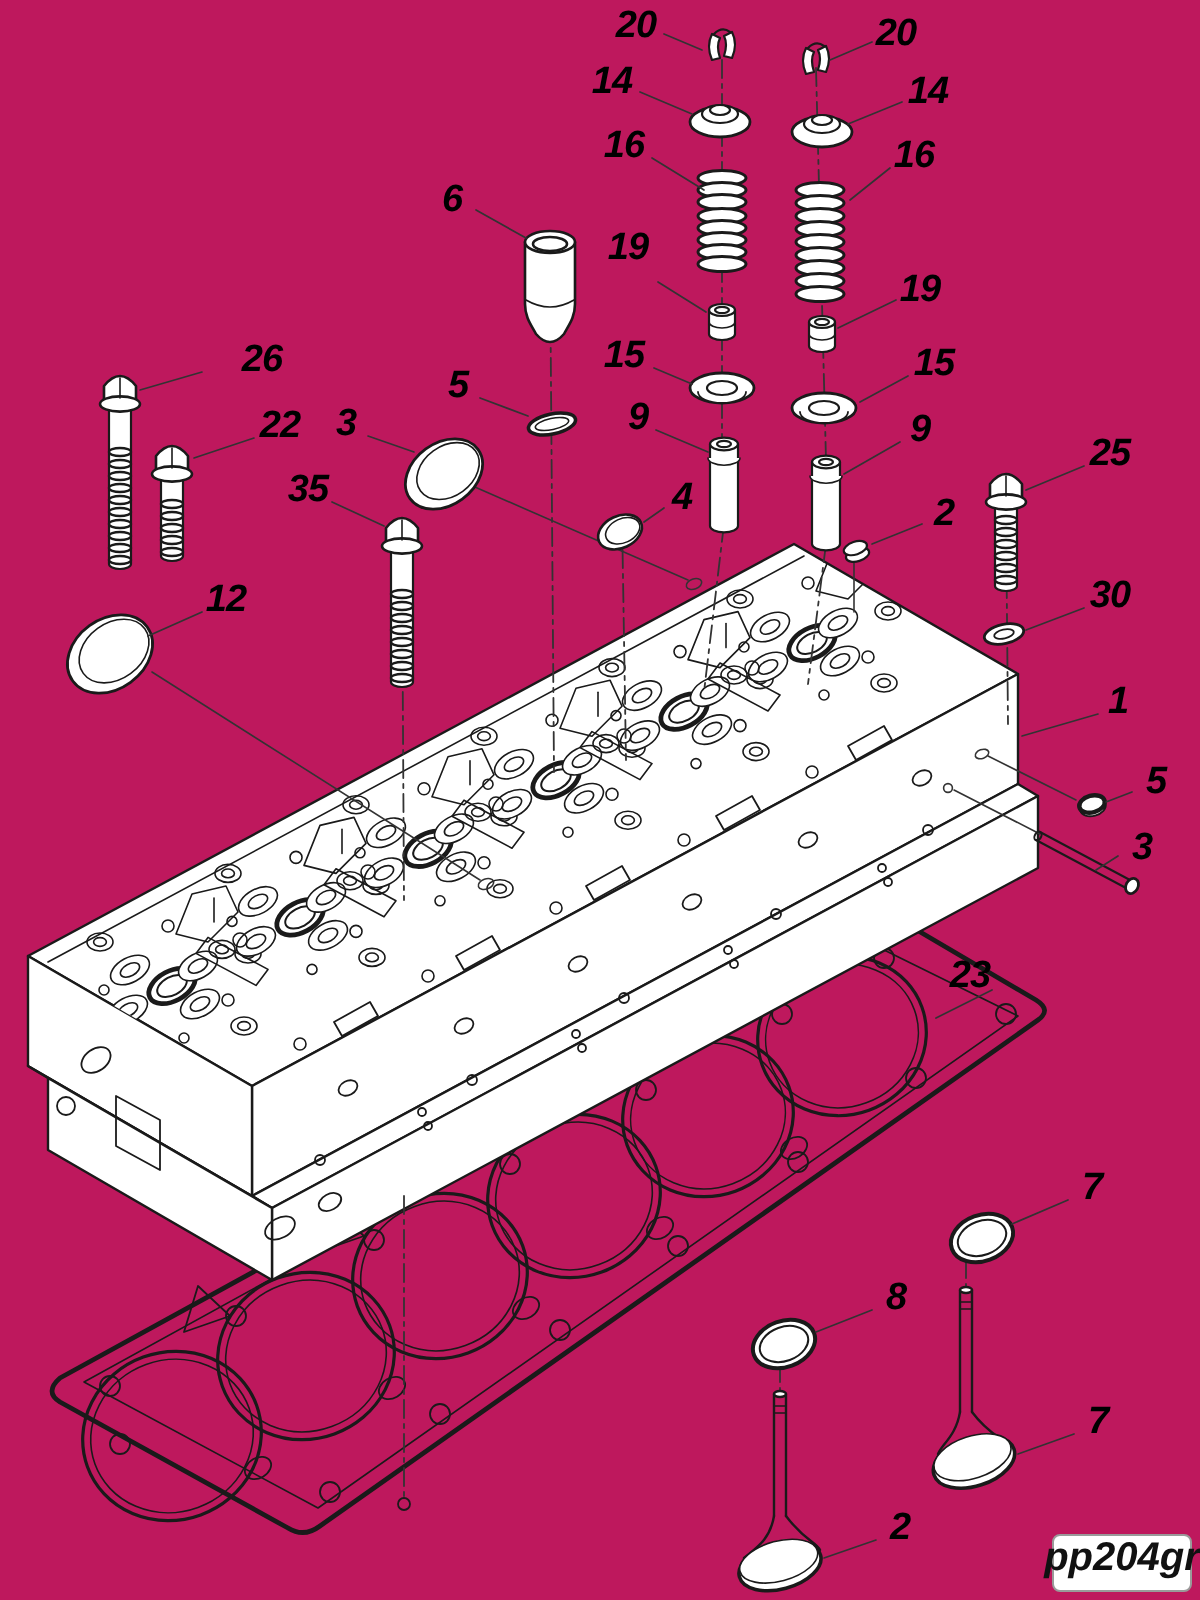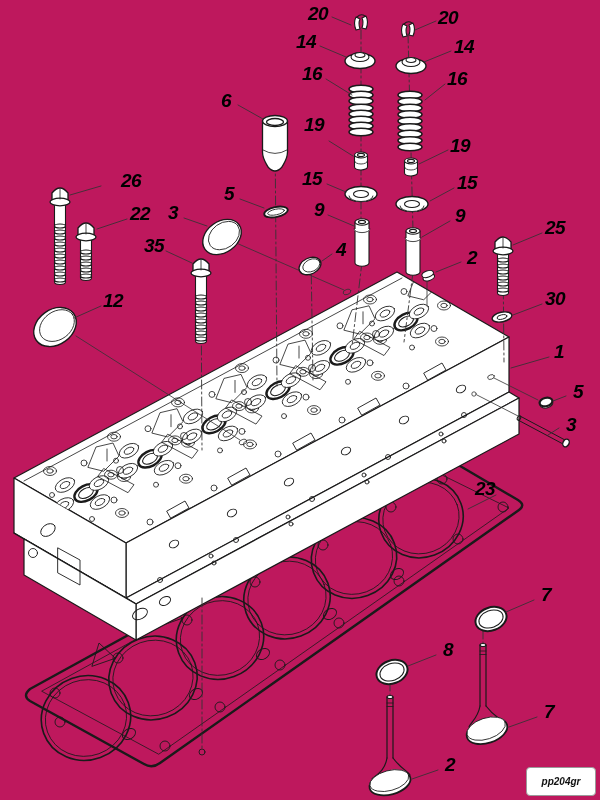--- a/index.html
+++ b/index.html
@@ -3,22 +3,22 @@
 <meta charset="utf-8">
 <style>
   html,body{margin:0;padding:0;background:#fff;}
   .stage{position:relative;width:600px;height:800px;background:#be185d;overflow:hidden;
          font-family:"Liberation Sans",sans-serif;font-style:italic;}
   .stage svg{position:absolute;left:0;top:0;}
   .callout{position:absolute;transform:translate(-50%,-50%);font-weight:bold;
            font-size:19px;color:#000;letter-spacing:-0.5px;line-height:1;white-space:nowrap;}
   .code-box{position:absolute;left:526px;top:767px;width:68px;height:27px;
             border:1.5px solid #9a9a9a;border-radius:4px;background:#fff;
-            display:flex;align-items:center;justify-content:center;
-            font-weight:bold;font-size:10px;color:#111;}
+            display:flex;align-items:flex-start;justify-content:center;
+            font-weight:bold;font-size:20px;color:#111;}
 </style>
 </head>
 <body>
 
 <div class="stage">
 
 <svg width="600" height="800" viewBox="0 0 600 800">
 <defs>
   <clipPath id="topclip">
           <path d="M14,478 L397,272 L509,337 L126,543 Z"></path>

